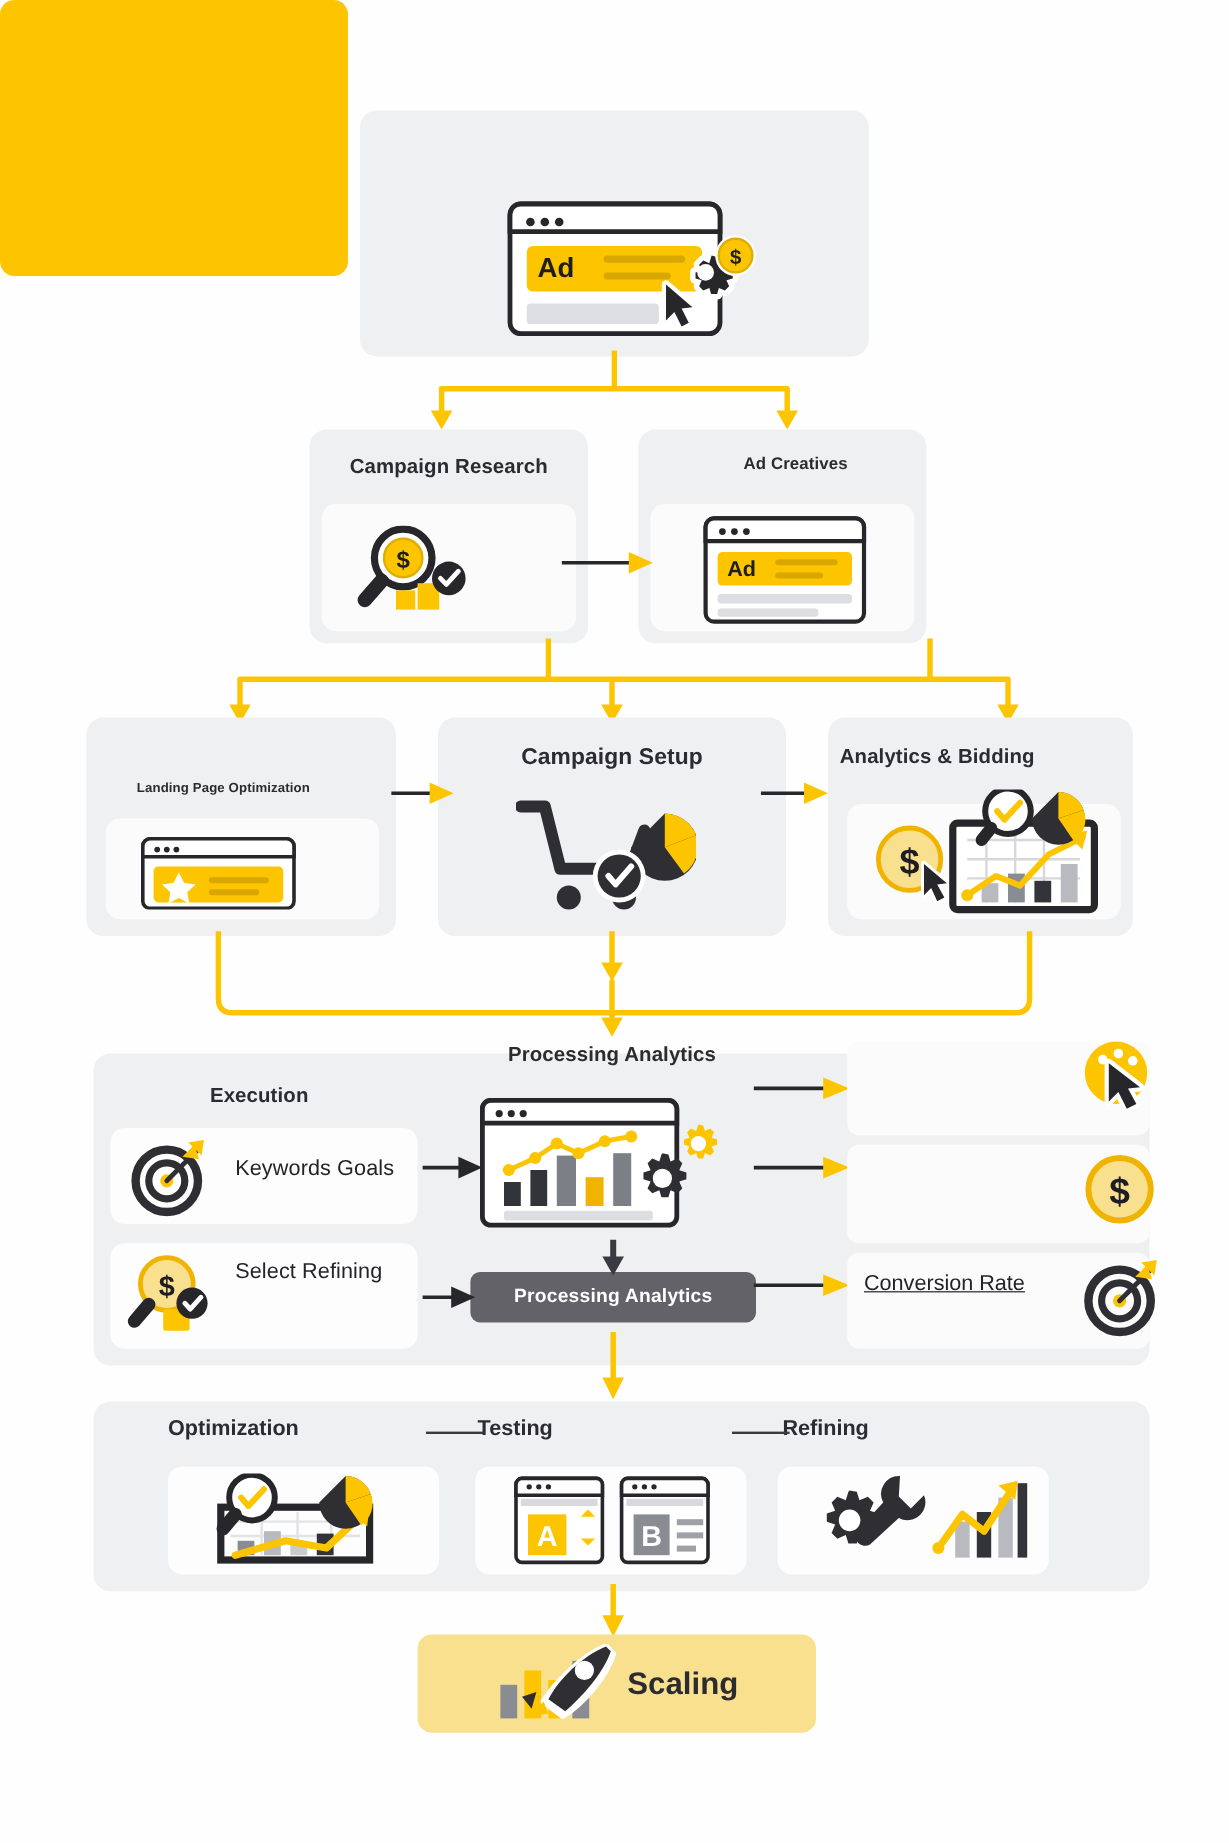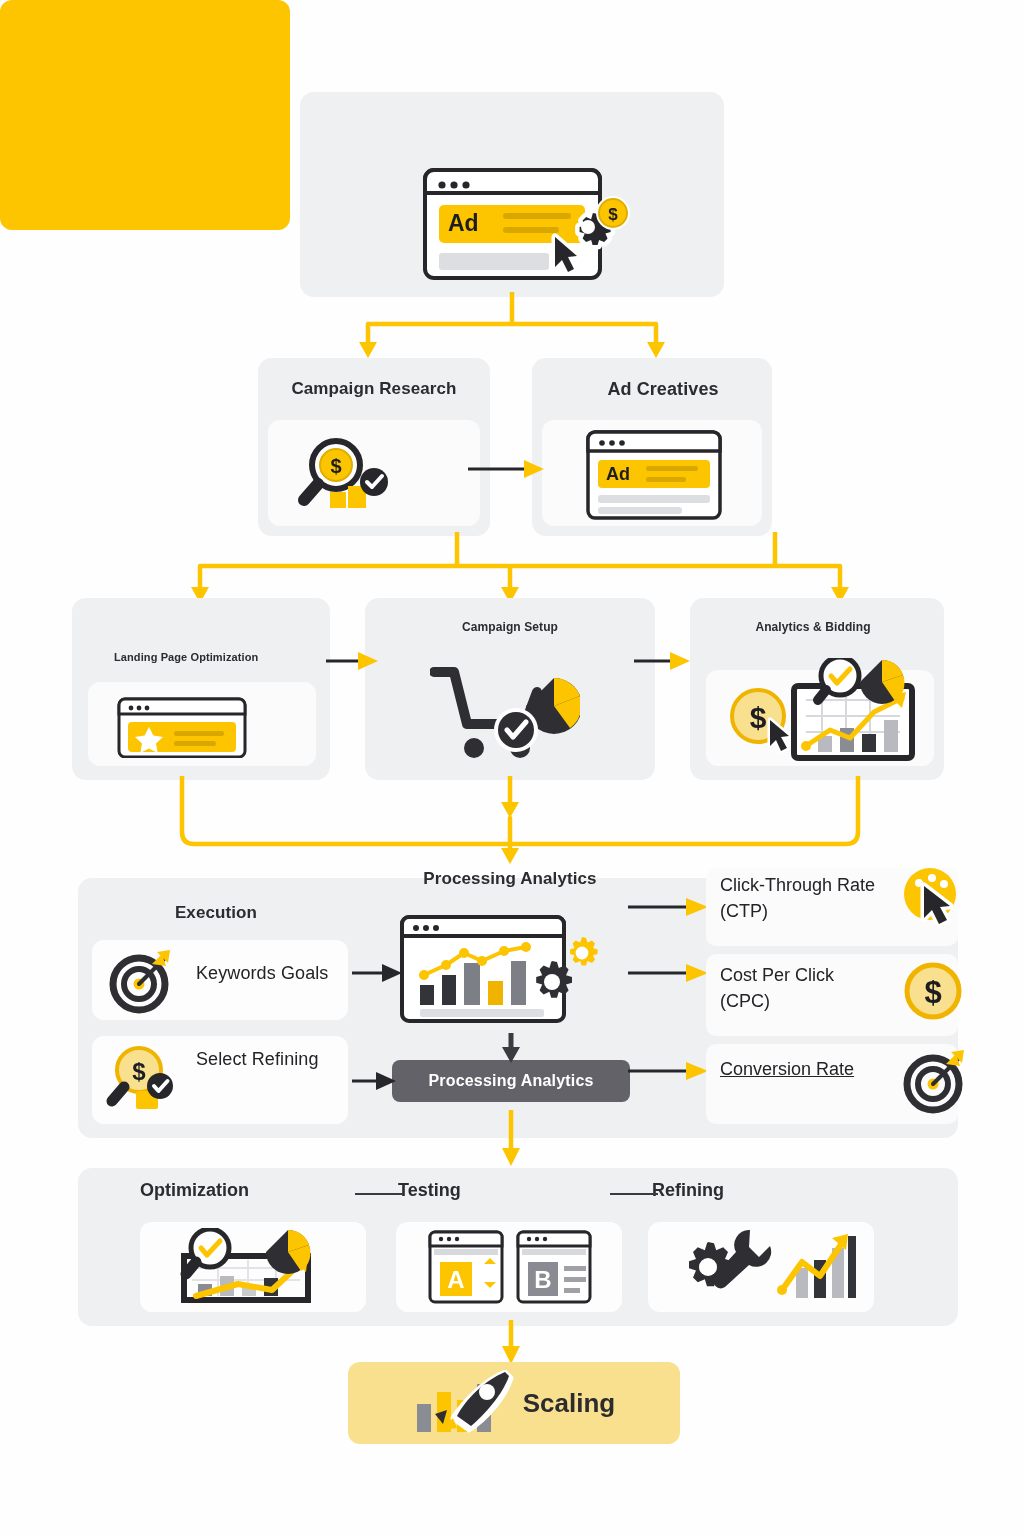--- a/index.html
+++ b/index.html
@@ -37,31 +37,31 @@
     font-size: 29px; letter-spacing: .6px; color: #2e2e33;
   }
 
   
   .conn { position: absolute; pointer-events: none; }
 
   
   #kw-panel { left: 258px; top: 358px; width: 232px; height: 178px; }
   #ad-panel { left: 532px; top: 358px; width: 240px; height: 178px; }
   #kw-title { left: 258px; top: 378px; width: 232px; font-size: 17px; }
-  #ad-title { left: 532px; top: 378px; width: 262px; font-size: 18px; }
+  #ad-title { left: 532px; top: 378px; width: 262px; font-size: 14px; }
   #kw-card  { left: 268px; top: 420px; width: 212px; height: 106px; }
   #ad-card  { left: 542px; top: 420px; width: 220px; height: 106px; }
 
   
   #lp-panel  { left: 72px;  top: 598px; width: 258px; height: 182px; }
   #cs-panel  { left: 365px; top: 598px; width: 290px; height: 182px; }
   #ab-panel  { left: 690px; top: 598px; width: 254px; height: 182px; }
   #lp-title  { left: 82px;  top: 614px; width: 240px; font-size: 11px; text-align: left; padding-left: 32px; margin-top: 36px;}
-  #cs-title  { left: 365px; top: 620px; width: 290px; font-size: 12px; }
-  #ab-title  { left: 686px; top: 620px; width: 254px; font-size: 12px; }
+  #cs-title  { left: 365px; top: 620px; width: 290px; font-size: 19px; }
+  #ab-title  { left: 654px; top: 620px; width: 254px; font-size: 17px; }
   #lp-card   { left: 88px;  top: 682px; width: 228px; height: 84px; }
   #ab-card   { left: 706px; top: 670px; width: 228px; height: 96px; }
 
   
   #exec-panel { left: 78px; top: 878px; width: 880px; height: 260px; }
   #exec-title { left: 96px; top: 902px; width: 240px; font-size: 17px; }
   #exec-c1 { left: 92px; top: 940px; width: 256px; height: 80px; background:#fdfdfd; }
   #exec-c2 { left: 92px; top: 1036px; width: 256px; height: 88px; background:#fdfdfd; }
   #exec-l1 { left: 196px; top: 962px; width: 180px; font-size: 18px; font-weight: 400; color:#232328; }
   #exec-l2 { left: 196px; top: 1046px; width: 140px; font-size: 18px; font-weight: 400; color:#232328; line-height:1.45;}
@@ -348,34 +348,32 @@
   <svg class="conn" style="left:628px;top:962px;" width="84" height="22">
     <path d="M0 11 H60" stroke="#27272b" stroke-width="3"></path>
     <path d="M58 2 L80 11 L58 20 Z" fill="#FCC500"></path>
   </svg>
   <svg class="conn" style="left:628px;top:1060px;" width="84" height="22">
     <path d="M0 11 H60" stroke="#27272b" stroke-width="3"></path>
     <path d="M58 2 L80 11 L58 20 Z" fill="#FCC500"></path>
   </svg>
 
   <div class="kpi" id="kpi1"></div>
-  <div class="kpi-lbl" id="kpi1-lbl">Click-Through Rate (CTP)</div>
   <svg style="position:absolute;left:902px;top:866px;" width="64" height="64" viewBox="0 0 64 64">
     <circle cx="28" cy="28" r="26" fill="#FCC500"></circle>
     <circle cx="17" cy="17" r="4" fill="#fff"></circle>
       <circle cx="30" cy="12" r="4" fill="#fff"></circle>
       <circle cx="42" cy="18" r="4" fill="#fff"></circle>
     <g transform="translate(22,20)">
       <path d="M0 0 L0 32 L8 24 L15 38 L23 34 L16 21 L26 20 Z" fill="#fff" stroke="#fff" stroke-width="7" stroke-linejoin="round"></path>
       <path d="M0 0 L0 32 L8 24 L15 38 L23 34 L16 21 L26 20 Z" fill="#27272b"></path>
     </g>
   </svg>
 
   <div class="kpi" id="kpi2"></div>
-  <div class="kpi-lbl" id="kpi2-lbl">Cost Per Click (CPC)</div>
   <svg style="position:absolute;left:904px;top:962px;" width="58" height="58" viewBox="0 0 58 58">
     <circle cx="29" cy="29" r="26" fill="#F8E08E" stroke="#F0B400" stroke-width="5"></circle>
     <text x="29" y="41" text-anchor="middle" font-family="'Liberation Sans',sans-serif" font-size="31" font-weight="700" fill="#1d1d22">$</text>
   </svg>
 
   <div class="kpi" id="kpi3"></div>
   <div class="kpi-lbl" id="kpi3-lbl">Conversion Rate</div>
   <svg style="position:absolute;left:902px;top:1048px;" width="66" height="66" viewBox="0 0 66 66">
     <circle cx="31" cy="36" r="26" fill="none" stroke="#2e2e33" stroke-width="7"></circle>
     <circle cx="31" cy="36" r="15" fill="none" stroke="#2e2e33" stroke-width="6"></circle>

